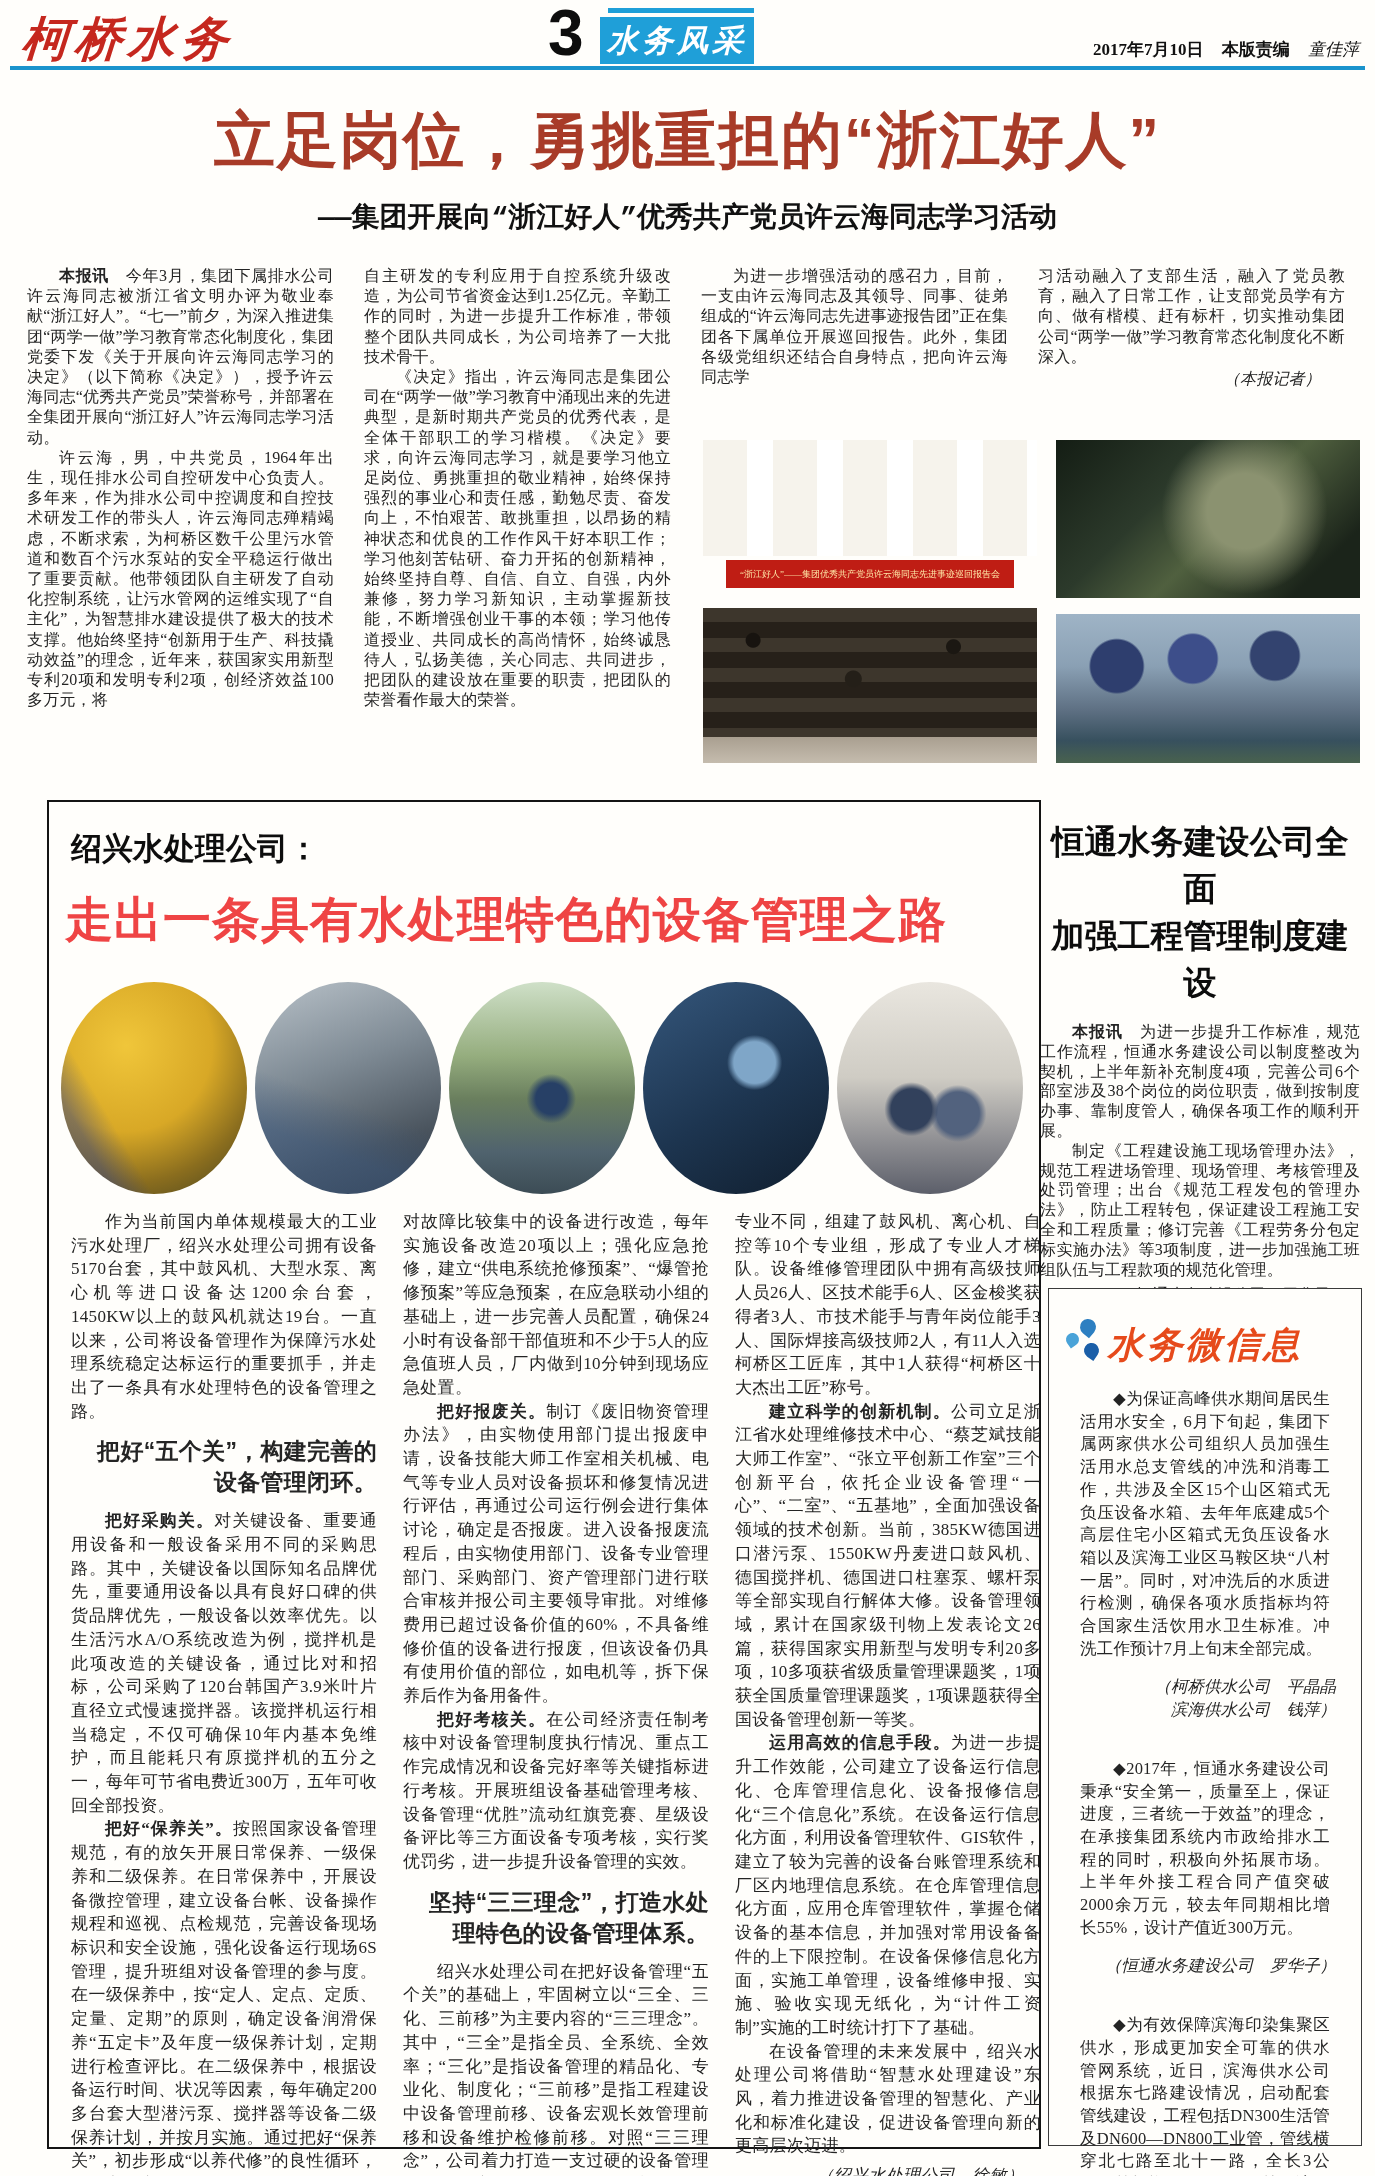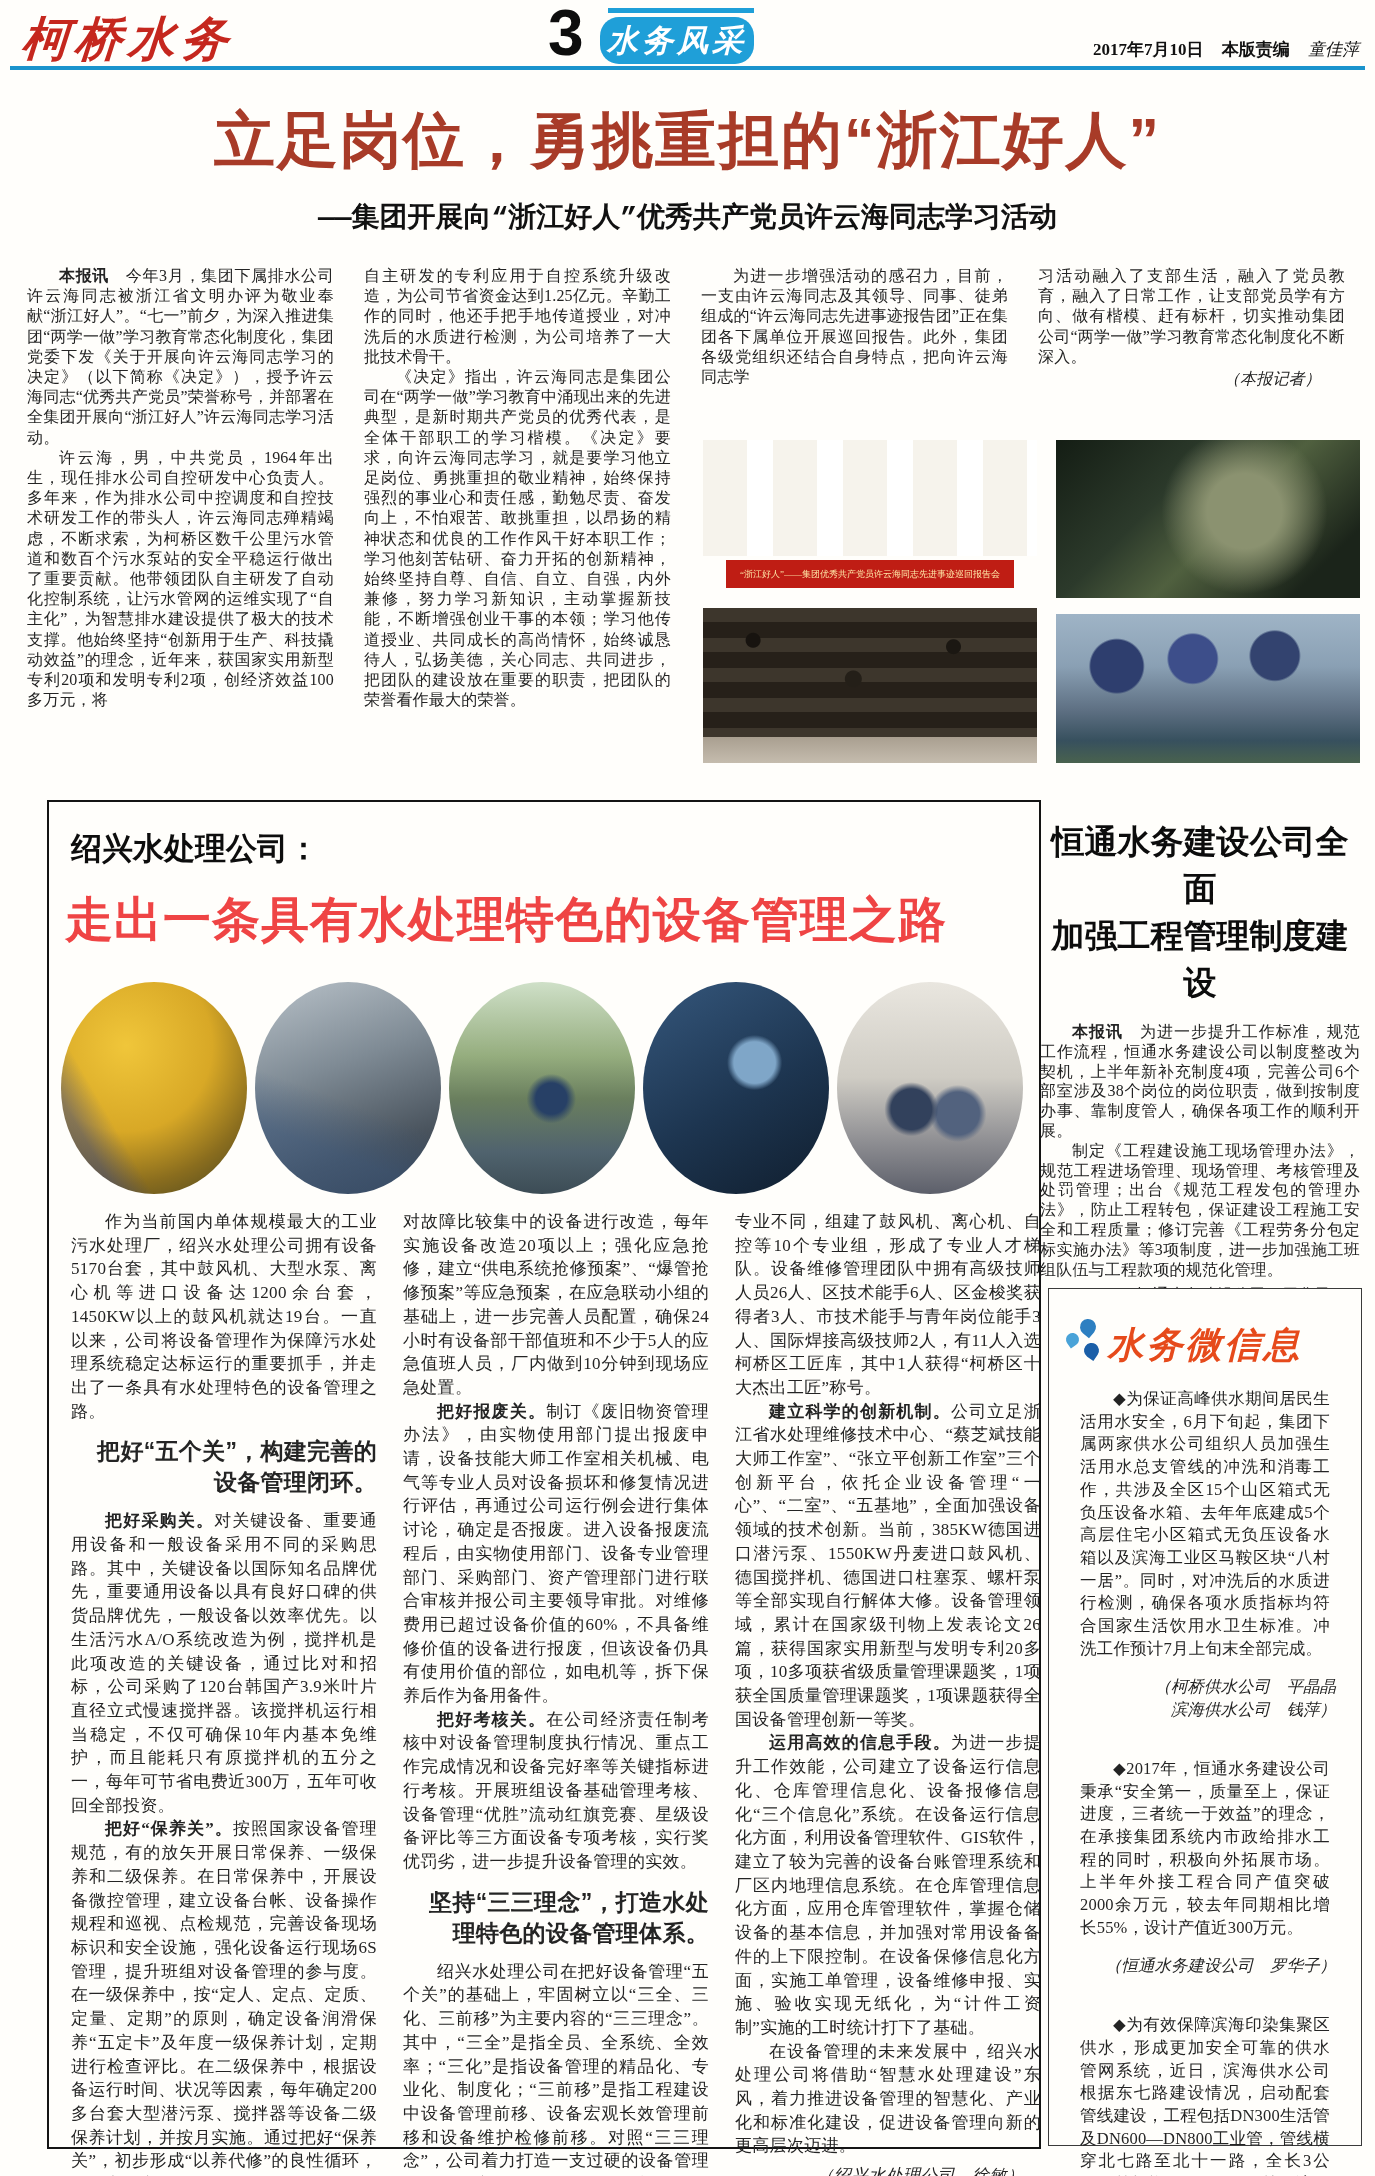--- a/index.html
+++ b/index.html
@@ -5,21 +5,21 @@
   html,body{margin:0;padding:0;background:#e8e8e8;}
   .page{position:relative;width:1375px;height:2176px;background:#fffefb;margin:0 auto;overflow:hidden;
         font-family:"Liberation Serif","DejaVu Serif",serif;color:#242424;}
   
   .masthead{position:absolute;left:22px;top:8px;font-size:47px;font-weight:bold;color:#c5271e;
             font-style:italic;letter-spacing:6px;transform:skewX(-4deg);}
   .page-num{position:absolute;left:548px;top:-4px;font-family:"Liberation Sans","DejaVu Sans",sans-serif;
             font-size:64px;font-weight:900;color:#0d0d0d;}
   .badge-bar{position:absolute;left:608px;top:8px;width:146px;height:5px;background:#1f9fd8;}
   .badge{position:absolute;left:600px;top:17px;width:154px;height:47px;background:#1f9fd8;color:#ffffff;
-         font-size:31px;font-weight:bold;text-align:center;line-height:47px;letter-spacing:4px;font-style:italic;border-radius:19px;}
+         font-size:31px;font-weight:bold;text-align:center;line-height:47px;letter-spacing:4px;font-style:italic;}
   .dateline{position:absolute;right:16px;top:38px;font-size:17px;font-weight:bold;color:#111;}
   .dateline .editor-name{font-weight:normal;margin-left:14px;font-style:italic;}
   .head-rule{position:absolute;left:10px;top:66px;width:1355px;height:4px;background:#1a93cc;}
   
   .headline{position:absolute;left:0;top:100px;width:100%;text-align:center;
             font-family:"Liberation Sans","DejaVu Sans",sans-serif;font-size:61px;font-weight:900;
             color:#a83b28;letter-spacing:2px;}
   .subhead{position:absolute;left:0;top:198px;width:100%;text-align:center;
            font-family:Liberation Mono, monospace;font-size:28px;font-weight:bold;color:#111;}
   .col{position:absolute;text-align:justify;}
@@ -109,21 +109,21 @@
   <div class="head-rule"></div>
 
   <div class="headline">立足岗位，勇挑重担的“浙江好人”</div>
   <div class="subhead">——集团开展向“浙江好人”优秀共产党员许云海同志学习活动</div>
 
   <div class="col top-col" style="left:27px;top:266px;height:500px;">
     <p><b>本报讯</b><span>　今年3月，集团下属排水公司许云海同志被浙江省文明办评为敬业奉献“浙江好人”。“七一”前夕，为深入推进集团“两学一做”学习教育常态化制度化，集团党委下发《关于开展向许云海同志学习的决定》（以下简称《决定》），授予许云海同志“优秀共产党员”荣誉称号，并部署在全集团开展向“浙江好人”许云海同志学习活动。</span></p>
     <p>许云海，男，中共党员，1964年出生，现任排水公司自控研发中心负责人。多年来，作为排水公司中控调度和自控技术研发工作的带头人，许云海同志殚精竭虑，不断求索，为柯桥区数千公里污水管道和数百个污水泵站的安全平稳运行做出了重要贡献。他带领团队自主研发了自动化控制系统，让污水管网的运维实现了“自主化”，为智慧排水建设提供了极大的技术支撑。他始终坚持“创新用于生产、科技撬动效益”的理念，近年来，获国家实用新型专利20项和发明专利2项，创经济效益100多万元，将</p>
   </div>
   <div class="col top-col" style="left:364px;top:266px;height:500px;">
-    <p class="cont">自主研发的专利应用于自控系统升级改造，为公司节省资金达到1.25亿元。辛勤工作的同时，他还手把手地传道授业，对冲洗后的水质进行检测，为公司培养了一大批技术骨干。</p>
+    <p class="cont">自主研发的专利应用于自控系统升级改造，为公司节省资金达到1.25亿元。辛勤工作的同时，为进一步提升工作标准，带领整个团队共同成长，为公司培养了一大批技术骨干。</p>
     <p>《决定》指出，许云海同志是集团公司在“两学一做”学习教育中涌现出来的先进典型，是新时期共产党员的优秀代表，是全体干部职工的学习楷模。《决定》要求，向许云海同志学习，就是要学习他立足岗位、勇挑重担的敬业精神，始终保持强烈的事业心和责任感，勤勉尽责、奋发向上，不怕艰苦、敢挑重担，以昂扬的精神状态和优良的工作作风干好本职工作；学习他刻苦钻研、奋力开拓的创新精神，始终坚持自尊、自信、自立、自强，内外兼修，努力学习新知识，主动掌握新技能，不断增强创业干事的本领；学习他传道授业、共同成长的高尚情怀，始终诚恳待人，弘扬美德，关心同志、共同进步，把团队的建设放在重要的职责，把团队的荣誉看作最大的荣誉。</p>
   </div>
   <div class="col top-col" style="left:701px;top:266px;height:120px;">
     <p>为进一步增强活动的感召力，目前，一支由许云海同志及其领导、同事、徒弟组成的“许云海同志先进事迹报告团”正在集团各下属单位开展巡回报告。此外，集团各级党组织还结合自身特点，把向许云海同志学</p>
   </div>
   <div class="col top-col" style="left:1038px;top:266px;height:140px;">
     <p class="cont">习活动融入了支部生活，融入了党员教育，融入了日常工作，让支部党员学有方向、做有楷模、赶有标杆，切实推动集团公司“两学一做”学习教育常态化制度化不断深入。</p>
     <div class="byline">（本报记者）</div>
   </div>
 

